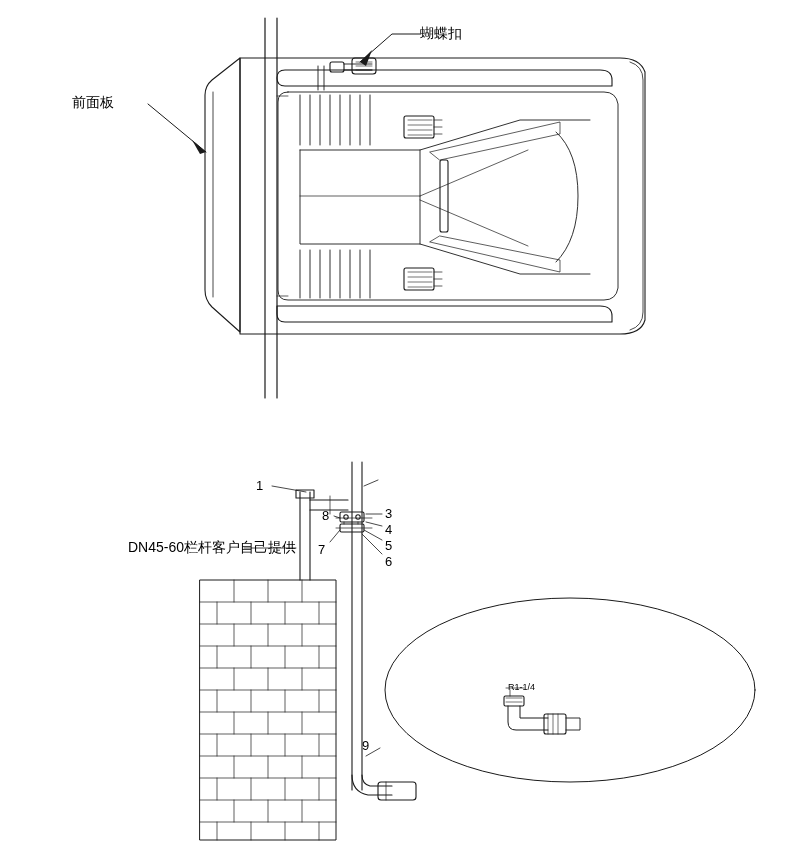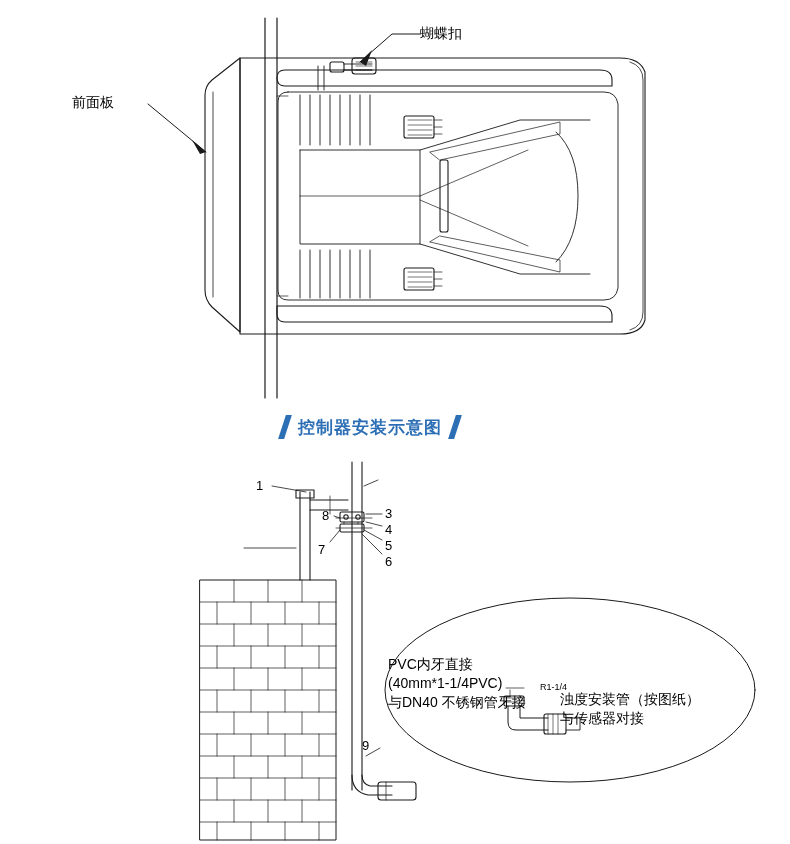--- a/index.html
+++ b/index.html
@@ -27,21 +27,21 @@
     width: 790px;
     height: 844px;
   }
   .lbl {
     position: absolute;
     font-size: 14px;
     line-height: 1.35;
     color: #000;
     white-space: nowrap;
   }
-  .lbl.tiny { font-size: 9px; margin-left: 32px; }
+  .lbl.tiny { font-size: 9px; }
   .num {
     position: absolute;
     font-size: 13px;
     color: #000;
   }
 
   
   .banner {
     position: absolute;
     left: 282px;
@@ -149,25 +149,20 @@
       <path d="M148 104 L206 152" stroke-width="1"></path>
     </g>
 
     <polygon points="360,62 372,50 366,66" fill="#1a1a1a"></polygon>
     <polygon points="206,152 192,140 200,154" fill="#1a1a1a"></polygon>
   </svg>
 
   <div class="lbl" style="left:420px; top:24px;">蝴蝶扣</div>
   <div class="lbl" style="left:72px; top:94px;font-family:Liberation Serif, serif;">前面板</div>
 
-  <div class="banner">
-    <div class="bar-left"></div>
-    <div class="btext">控制器安装示意图</div>
-    <div class="bar-right"></div>
-  </div>
 
   <svg class="layer" viewBox="0 0 790 844">
     <g fill="none" stroke="#1a1a1a" stroke-width="1.1" stroke-linejoin="round" stroke-linecap="round">
 
       <line x1="352" y1="462" x2="352" y2="790"></line>
       <line x1="362" y1="462" x2="362" y2="790"></line>
 
       <path d="M352 775 Q352 792 368 795 L392 795"></path>
       <path d="M362 775 Q362 784 370 786 L392 786"></path>
 
@@ -268,27 +263,23 @@
       <path d="M548 714 L548 734 M553 714 L553 734 M558 714 L558 734" stroke-width="0.6"></path>
       <path d="M566 718 L580 718 L580 730 L566 730" stroke-width="0.9"></path>
       <path d="M510 690 L510 696" stroke-width="0.7"></path>
       <path d="M506 688 L524 688" stroke-width="0.7"></path>
 
       <path d="M366 756 L380 748" stroke-width="0.8"></path>
     </g>
   </svg>
 
 
-
-  <div class="lbl multiline" style="left:388px; top:655px;">PVC内牙直接
-(40mm*1-1/4PVC)
-与DN40 不锈钢管牙接</div>
-
-  <div class="lbl multiline" style="left:560px; top:690px;">浊度安装管（按图纸）
-与传感器对接</div>
+  <div class="lbl" style="left:128px; top:538px;">DN45-60栏杆客户自己提供</div>
+
+
 
   <div class="lbl tiny" style="left:508px; top:681px;">R1-1/4</div>
 
   <div class="num" style="left:256px; top:478px;">1</div>
   <div class="num" style="left:385px; top:506px;">3</div>
   <div class="num" style="left:385px; top:522px;">4</div>
   <div class="num" style="left:385px; top:538px;">5</div>
   <div class="num" style="left:385px; top:554px;">6</div>
   <div class="num" style="left:318px; top:542px;">7</div>
   <div class="num" style="left:322px; top:508px;">8</div>

